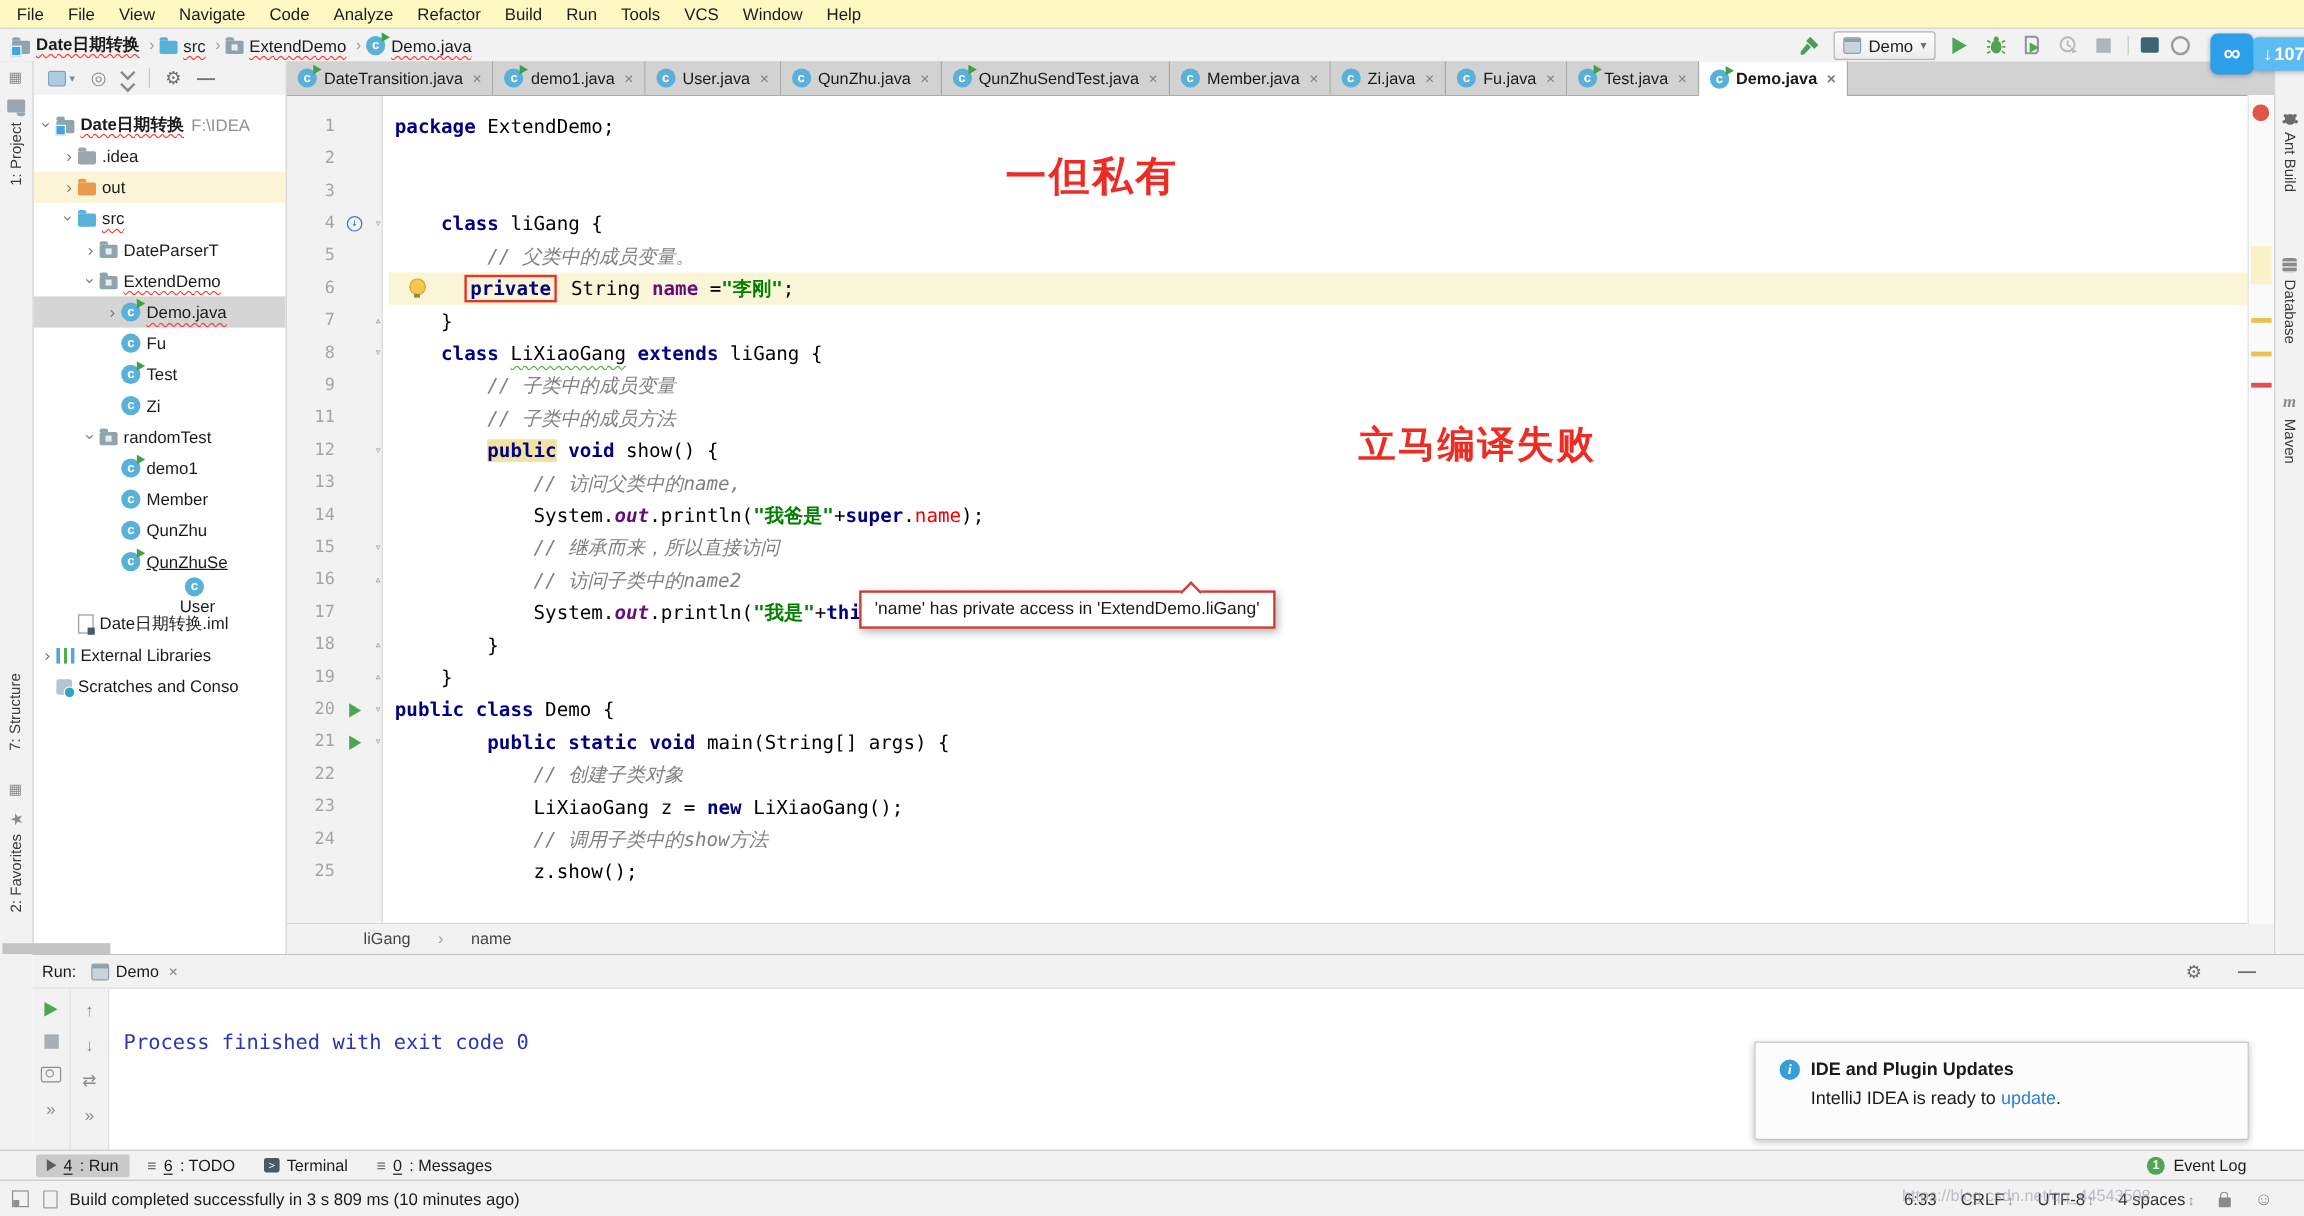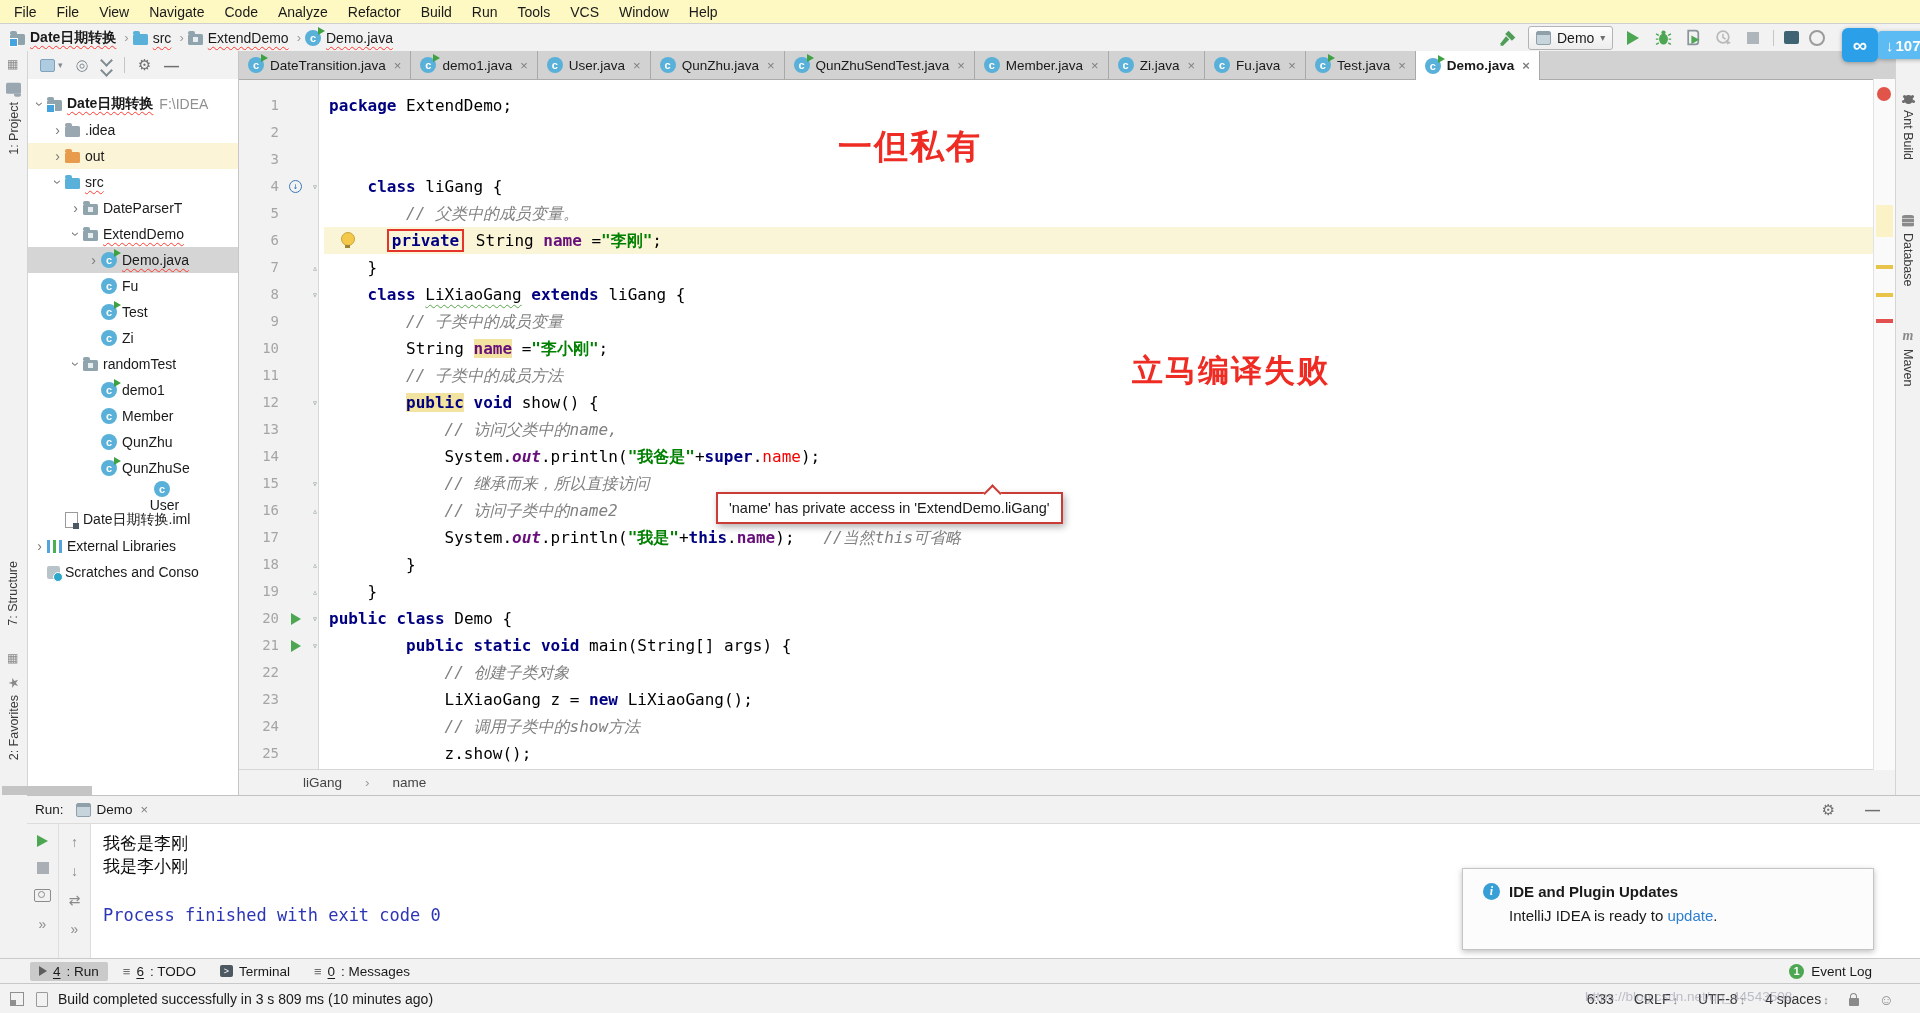--- a/index.html
+++ b/index.html
@@ -382,21 +382,21 @@
 
   </div>
 
   <div class="trow" style="padding-left: 58px;">
     <span class="exp"></span>
     <span class="ic-class"></span>
     <span class="tlabel">QunZhu</span>
 
   </div>
 
-  <div class="trow" style="padding-left: 58px;">
+  <div class="trow" style="padding-left: 58px; text-decoration: underline;">
     <span class="exp"></span>
     <span class="ic-class">
             <i class="runarr"></i>
           </span>
     <span class="tlabel">QunZhuSe</span>
 
   </div>
 
   <div class="trow" style="padding-left: 58px; flex-direction: column;">
     <span class="exp"></span>
@@ -557,26 +557,20 @@
     <span class="src"><span class="c-pln">    </span><span class="c-kw">class</span><span class="c-pln"> </span><span class="c-pln c-warn">LiXiaoGang</span><span class="c-pln"> </span><span class="c-kw">extends</span><span class="c-pln"> liGang {</span></span>
   </div>
 
   <div class="cl">
     <span class="ln">9</span>
     <span class="gut"></span>
     <span class="fold"></span>
     <span class="src"><span class="c-pln">        </span><span class="c-cmt">// 子类中的成员变量</span></span>
   </div>
 
-  <div class="cl">
-    <span class="ln">10</span>
-    <span class="gut"></span>
-    <span class="fold"></span>
-    <span class="src"><span class="c-pln">        String </span><span class="c-fld c-hlid">name</span><span class="c-pln"> =</span><span class="c-str">"李小刚"</span><span class="c-pln">;</span></span>
-  </div>
 
   <div class="cl">
     <span class="ln">11</span>
     <span class="gut"></span>
     <span class="fold"></span>
     <span class="src"><span class="c-pln">        </span><span class="c-cmt">// 子类中的成员方法</span></span>
   </div>
 
   <div class="cl">
     <span class="ln">12</span>
@@ -727,24 +721,20 @@
       <span class="ic-cam"></span>
       <span class="garrow">»</span>
     </div>
     <div class="icol">
       <span class="garrow">↑</span>
       <span class="garrow">↓</span>
       <span class="garrow">⇄</span>
       <span class="garrow">»</span>
     </div>
     <div id="console">
-      <div id="con-lines">
-          <div class="con-line">我爸是李刚</div>
-          <div class="con-line">我是李小刚</div>
-        </div>
       <div id="proc-line" class="con-line">Process finished with exit code 0</div>
     </div>
   </div>
 </div>
 
 <div id="notif">
   <div class="row1">
     <span class="ic-info">i</span>
     <span>IDE and Plugin Updates</span>
   </div>

